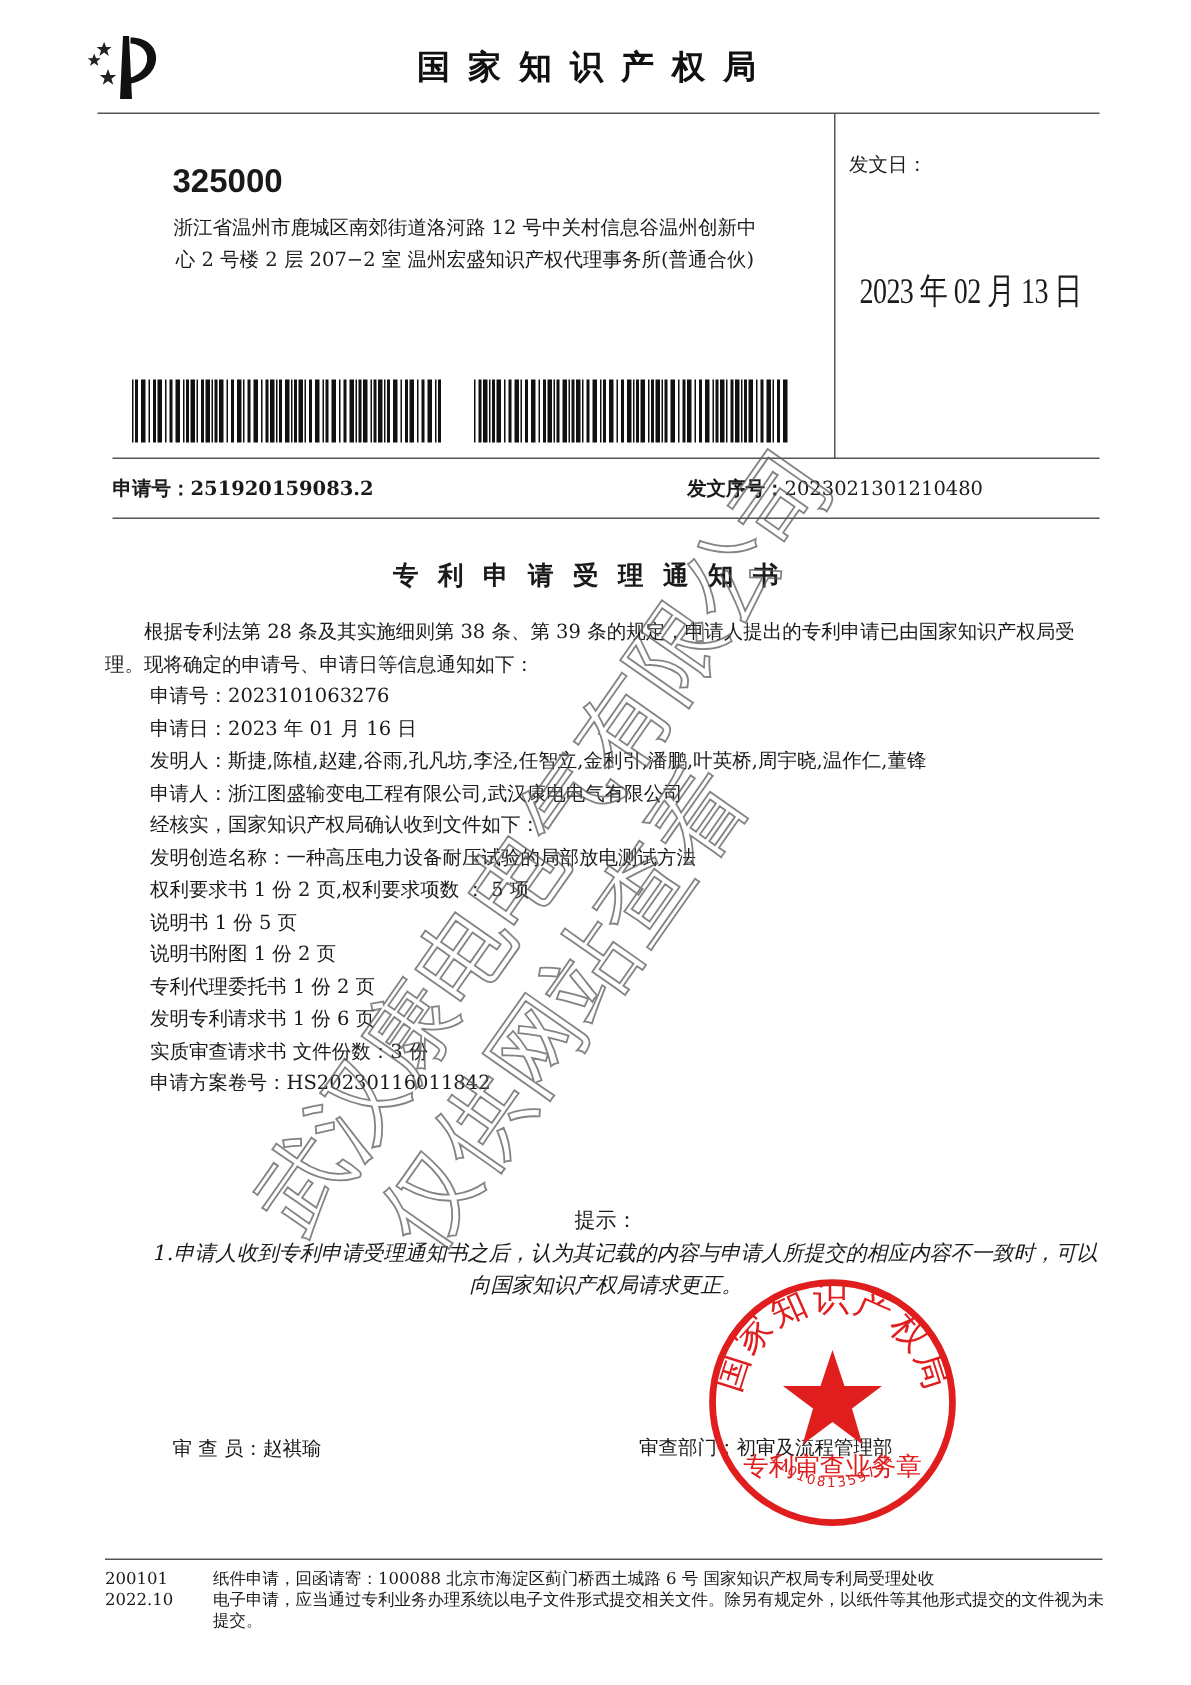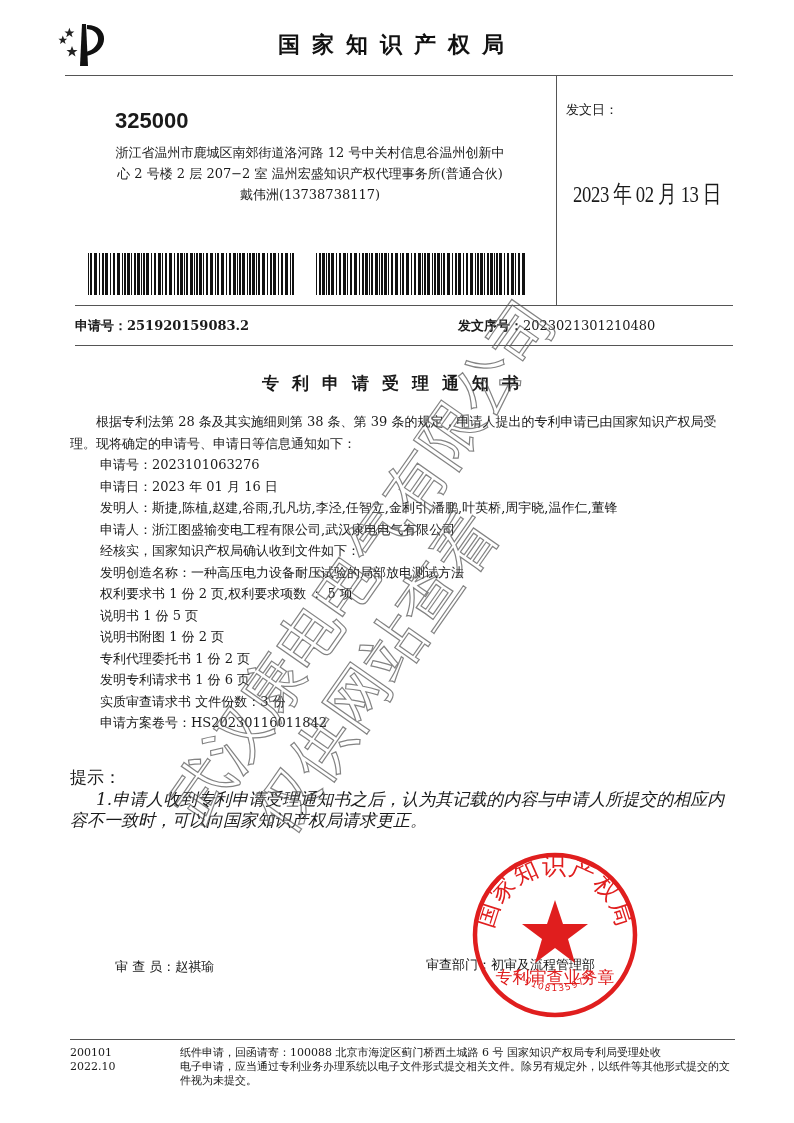--- a/index.html
+++ b/index.html
@@ -17,28 +17,28 @@
     .fawen-date { left:573px; top:178px; font-size:24px; font-family:"Liberation Serif",serif; transform:scaleX(0.78); transform-origin:left; letter-spacing:-0.5px; }
     .barcode { top:253px; height:42px; display:flex; align-items:stretch; }
     .barcode span { display:block; background:#111; height:100%; }
     .app-row { top:317px; font-size:13px; }
     .app-row b { font-weight:bold; }
     .title { left:0; width:794px; top:372px; text-align:center; font-family:"DejaVu Sans","Liberation Sans",sans-serif;
              font-size:17px; font-weight:bold; letter-spacing:13px; }
     .body-text { left:70px; width:668px; top:411px; font-size:13px; line-height:21.5px; }
     .body-text .p1 { text-indent:26px; }
     .body-text .item { padding-left:30px; }
-    .tips { left:70px; width:668px; top:767px; font-size:17px; line-height:21.5px; }
+    .tips { left:70px; width:668px; top:804px; font-size:14px; line-height:21.5px;text-align:center; }
     .tips .indent { text-indent:26px;font-style:italic; }
     .examiner { left:115px; top:956px; font-size:13px; line-height:22px; }
     .dept { left:426px; top:956px; font-size:13px; }
     .seal { left:470px; top:850px; width:170px; height:170px; }
     .footer { left:70px; width:668px; top:1046px; font-size:11px; line-height:14px; display:flex; }
     .footer .codes { width:72px; }
-    .footer .notes { flex:1;margin-left:38px; }
+    .footer .notes { flex:1; }
     .watermark { pointer-events:none; font-family:"DejaVu Sans","Liberation Sans",sans-serif; color:transparent;
                  -webkit-text-stroke:1.2px rgba(90,90,90,0.75); font-size:62px; white-space:nowrap; transform-origin:left top; }
   </style>
 </head>
 <body>
 
 <svg class="abs logo" viewBox="0 0 60 48">
   <polygon points="6,22 7.5,26 11.5,26 8.3,28.5 9.5,32.5 6,30 2.5,32.5 3.7,28.5 0.5,26 4.5,26" fill="#222" transform="translate(-0,-2) scale(0.8)"></polygon>
   <polygon points="6,22 7.5,26 11.5,26 8.3,28.5 9.5,32.5 6,30 2.5,32.5 3.7,28.5 0.5,26 4.5,26" fill="#222" transform="translate(6,-12) scale(0.9)"></polygon>
   <polygon points="6,22 7.5,26 11.5,26 8.3,28.5 9.5,32.5 6,30 2.5,32.5 3.7,28.5 0.5,26 4.5,26" fill="#222" transform="translate(8,4) scale(1)"></polygon>
@@ -49,21 +49,20 @@
 
 <div class="abs agency">国家知识产权局</div>
 
 <div class="hline" style="left:65px; width:668px; top:75px;"></div>
 <div class="vline" style="left:556px; top:76px; height:230px;"></div>
 
 <div class="abs postcode">325000</div>
 <div class="abs address">
   <div>浙江省温州市鹿城区南郊街道洛河路 12 号中关村信息谷温州创新中</div>
   <div>心 2 号楼 2 层 207−2 室  温州宏盛知识产权代理事务所(普通合伙)</div>
-  <div>戴伟洲(13738738117)</div>
 </div>
 
 <div class="abs fawen-label">发文日：</div>
 <div class="abs fawen-date">2023 年 02 月 13 日</div>
 
 <div class="abs barcode" id="bc1" style="left:88px; width:210px;">
     <span style="width: 1px; margin-right: 1px;"></span>
     <span style="width: 2px; margin-right: 2px;"></span>
     <span style="width: 3px; margin-right: 2px;"></span>
     <span style="width: 1px; margin-right: 2px;"></span>

